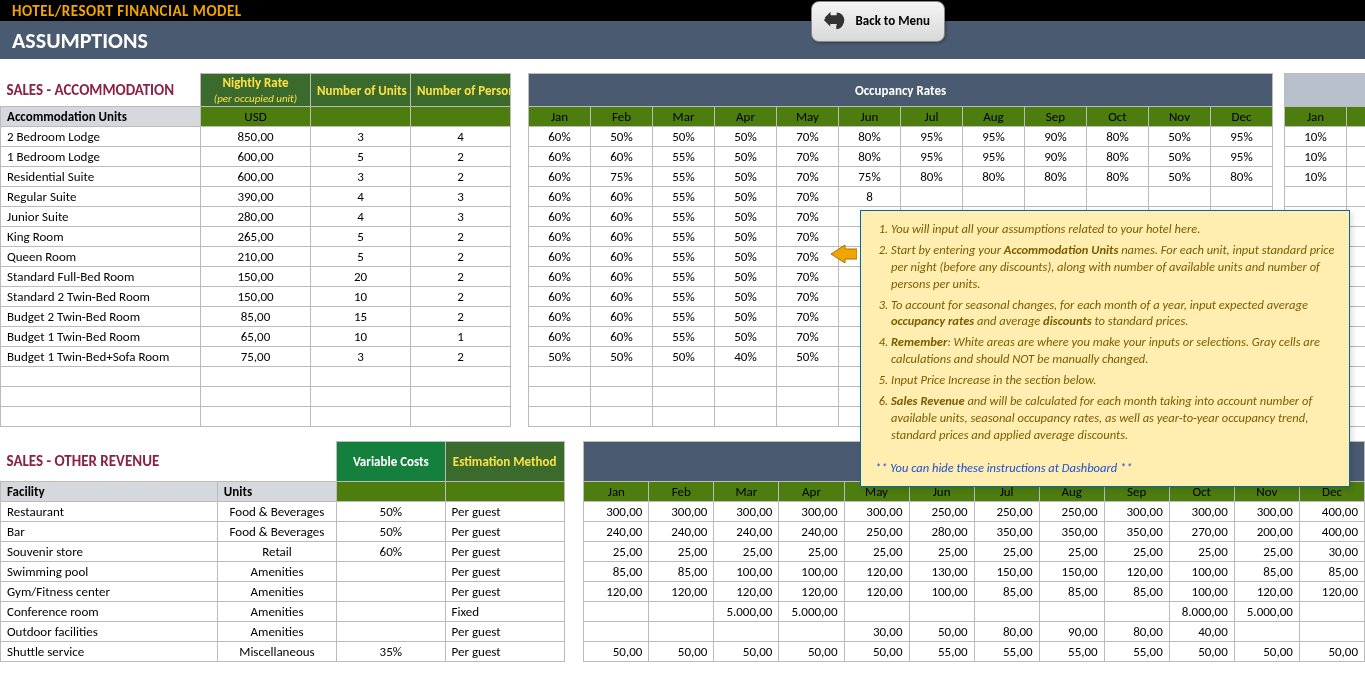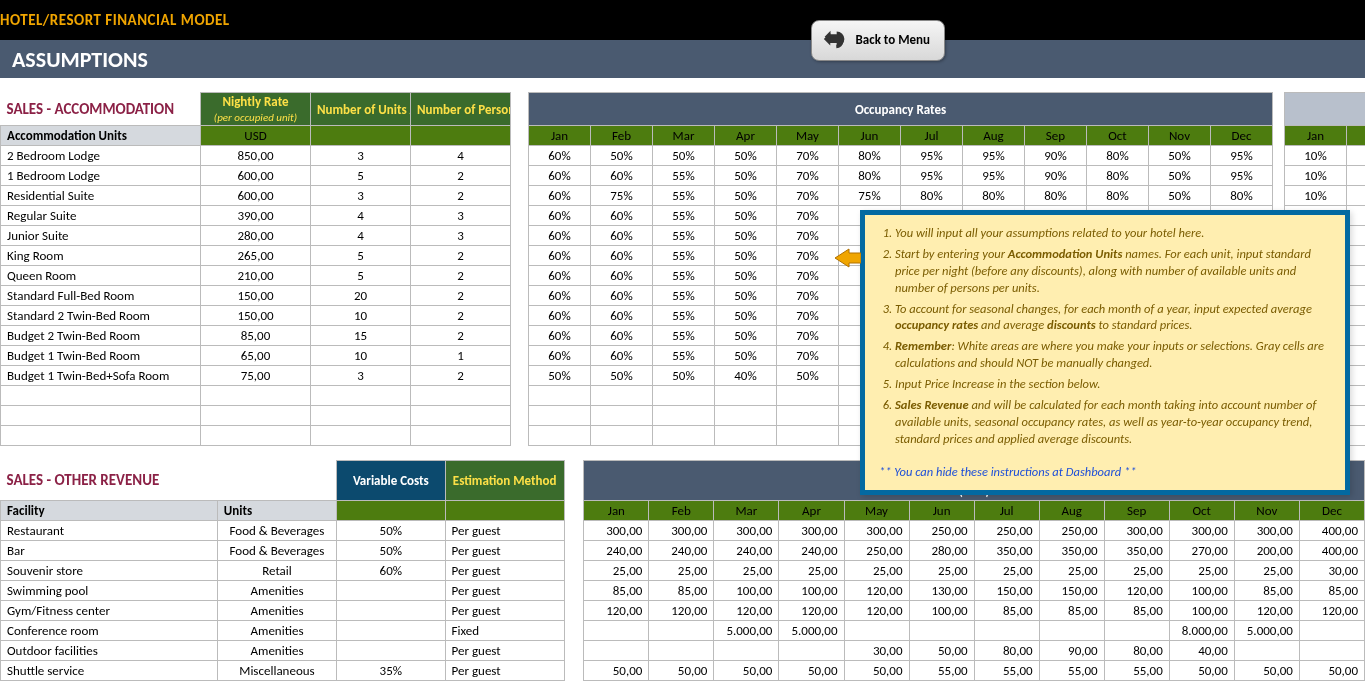--- a/index.html
+++ b/index.html
@@ -1,42 +1,42 @@
 <!DOCTYPE html>
 <html><head>
 <meta charset="utf-8">
 <style>
   * { box-sizing: border-box; margin: 0; padding: 0; }
   body { font-family: Calibri, Arial, sans-serif; font-size: 13px; background: #fff; color: #000; width: 1365px; }
-  .top-black { background: #000; height: 40px; display: flex; align-items: center; }
+  .top-black { background: #000; height: 21px; display: flex; align-items: center; padding-left: 12px; }
   .top-black span { color: #f0a500; font-weight: bold; font-size: 15px; letter-spacing: 0.5px; }
   .slate-bar { background: #4a5a70; height: 38px; display: flex; align-items: center; padding-left: 12px; position: relative; }
   .slate-bar .title { color: #fff; font-weight: bold; font-size: 22px; }
   .back-btn { position: absolute; right: 420px; top: -20px; background: linear-gradient(#f5f5f5,#d8d8d8); border: 1px solid #888; border-radius: 8px; padding: 4px 14px 4px 8px; display: flex; align-items: center; gap: 8px; box-shadow: 1px 1px 3px rgba(0,0,0,.3); cursor: pointer; z-index: 10; }
   .back-btn svg { width: 28px; height: 28px; }
   .back-btn .lbl { font-size: 13px; font-weight: bold; text-align: center; line-height: 1.1; }
   .sheet { padding: 0; }
   .gap { height: 14px; }
 
   table { border-collapse: collapse; width: 100%; table-layout: fixed; }
   td, th { border: 1px solid #bbb; height: 20px; padding: 1px 6px; font-size: 13px; overflow: hidden; white-space: nowrap; }
   .hdr-dark { background: #3a6b2c; color: #fde047; text-align: center; font-weight: bold; }
   .hdr-dark .sub { font-style: italic; font-size: 11px; font-weight: normal; }
   .hdr-gray { background: #4d7c0f; text-align: center; font-weight: normal; }
   .hdr-slate { background: #4a5a70; color: #fff; text-align: center; font-weight: bold; }
   .hdr-slate-lt { background: #b8c0cc; text-align: center; font-weight: bold; }
-  .hdr-maroon { background: #0c4a6e; color: #fff; text-align: center; font-weight: bold; }
+  .hdr-maroon { background: #15803d; color: #fff; text-align: center; font-weight: bold; }
   .sec-title { font-weight: bold; color: #8b2146; font-size: 15px; border: none; }
   .col-label { background: #d5d9de; font-weight: bold; }
   .c { text-align: center; }
   .r { text-align: right; }
   .l { text-align: left; }
   tbody td { background: #fff; }
 
-  .tooltip-box { position: absolute; top: 210px; left: 860px; width: 490px; background: #ffeeb0; border: 5px solid #0369a1; padding: 10px 14px; font-size: 12.5px; font-style: italic; color: #7a5c00; line-height: 1.35; z-index: 5; box-shadow: 2px 2px 6px rgba(0,0,0,.15); }
+  .tooltip-box { position: absolute; top: 210px; left: 860px; width: 490px; background: #ffeeb0; border: 1px solid #0369a1; padding: 10px 14px; font-size: 12.5px; font-style: italic; color: #7a5c00; line-height: 1.35; z-index: 5; box-shadow: 2px 2px 6px rgba(0,0,0,.15); }
   .tooltip-box ol { margin-left: 16px; }
   .tooltip-box li { margin-bottom: 4px; }
   .tooltip-box .bold { font-weight: bold; font-style: italic; }
   .tooltip-box .foot { text-align: left; margin-top: 16px; color: #1d4ed8; }
   .arrow-yellow { position: absolute; left: -30px; top: 32px; }
 
   .col-name { width: 200px; }
   .col-a { width: 110px; }
   .col-b { width: 100px; }
   .col-c { width: 100px; }

